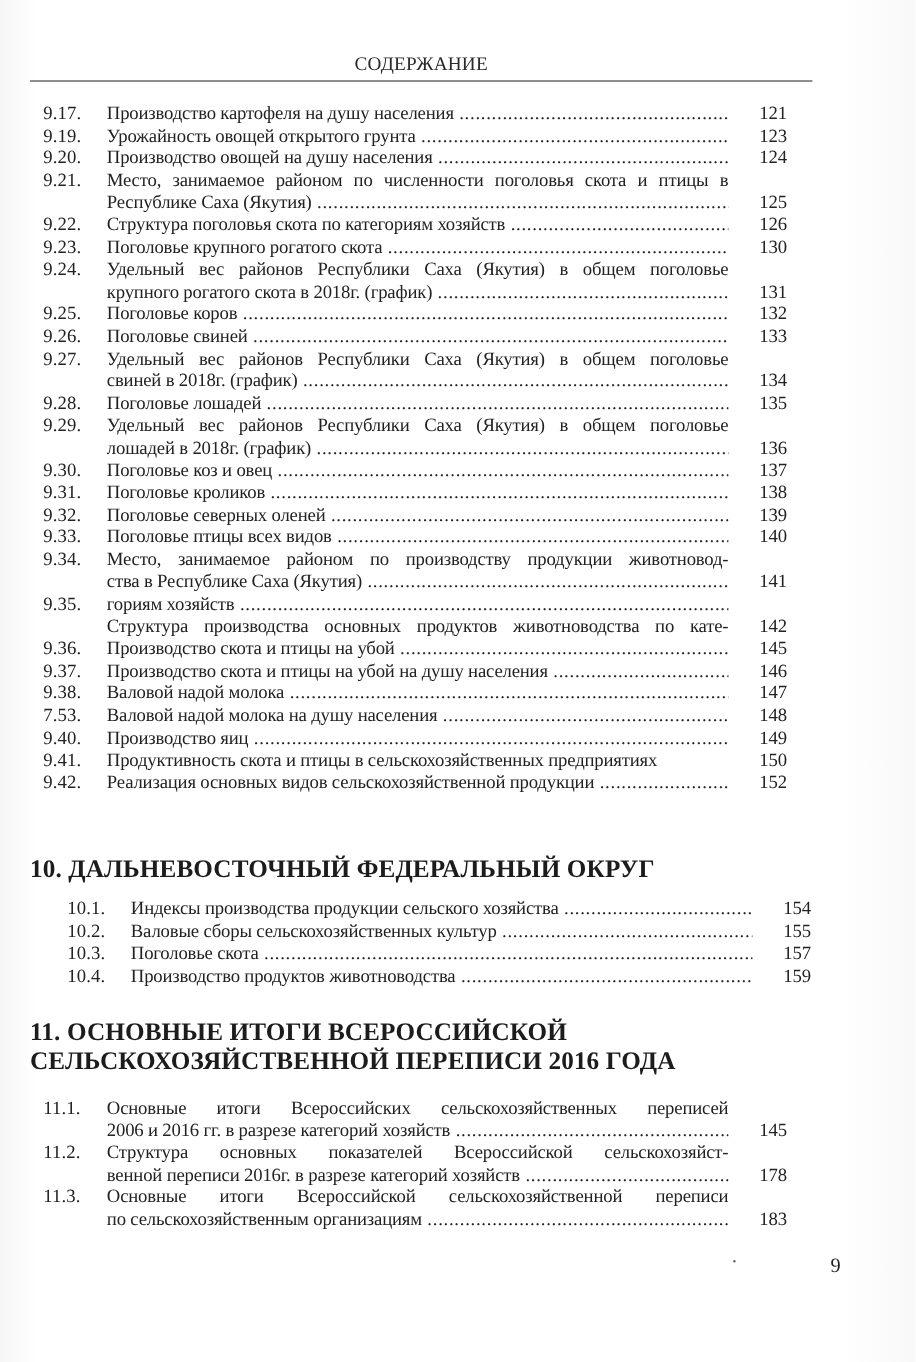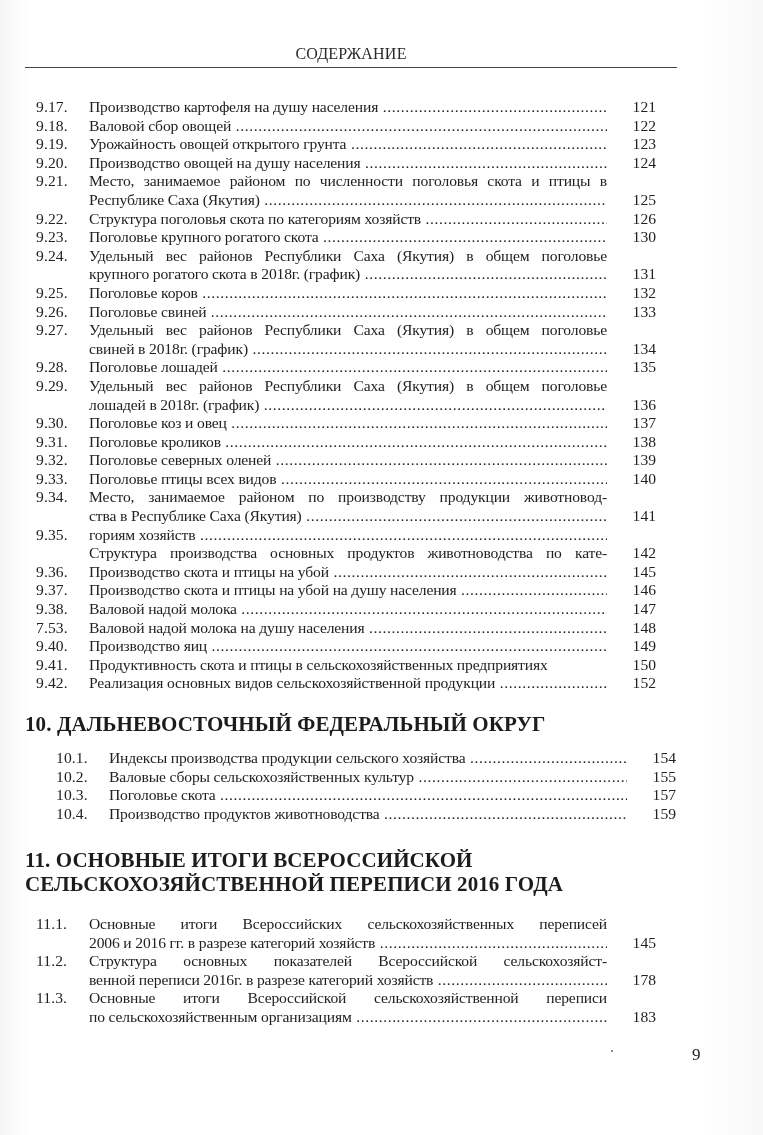--- a/index.html
+++ b/index.html
@@ -124,34 +124,27 @@
     }
   </style>
 </head>
 <body>
 
 <div class="page">
 
   <div class="running-head">СОДЕРЖАНИЕ</div>
   <div class="head-rule"></div>
 
-  <div class="toc" id="toc-9" style="top:98px;">
+  <div class="toc" id="toc-9" style="top:86px;">
       <div class="entry">
         <span class="num">9.17.</span>
         <span class="title">
           <span class="t lead">Производство картофеля на душу населения</span>
         </span>
         <span class="page-num">121</span>
-      </div>
-      <div class="entry">
-        <span class="num">9.18.</span>
-        <span class="title">
-          <span class="t lead">Валовой сбор овощей</span>
-        </span>
-        <span class="page-num">122</span>
       </div>
       <div class="entry">
         <span class="num">9.19.</span>
         <span class="title">
           <span class="t lead">Урожайность овощей открытого грунта</span>
         </span>
         <span class="page-num">123</span>
       </div>
       <div class="entry">
         <span class="num">9.20.</span>

